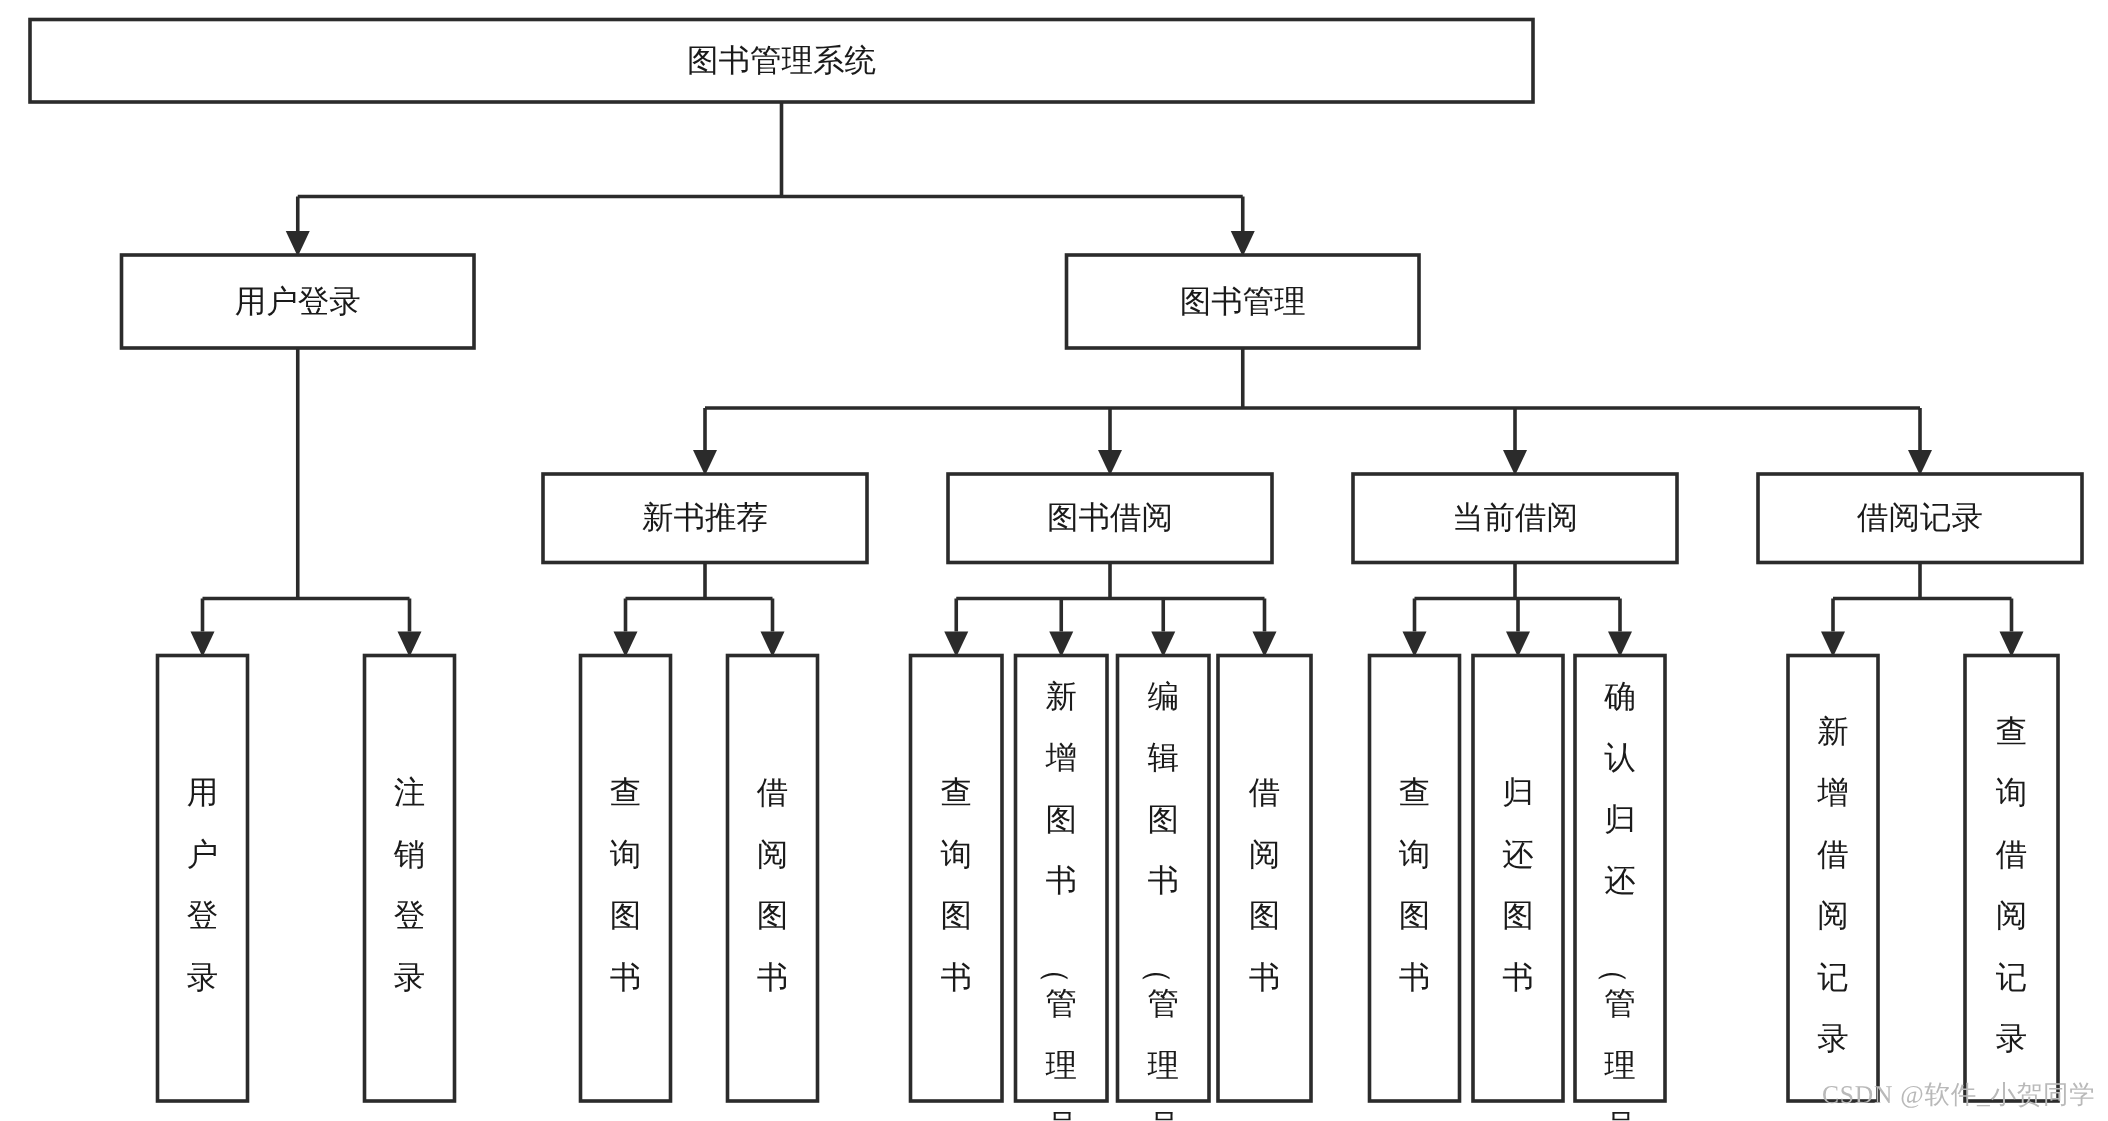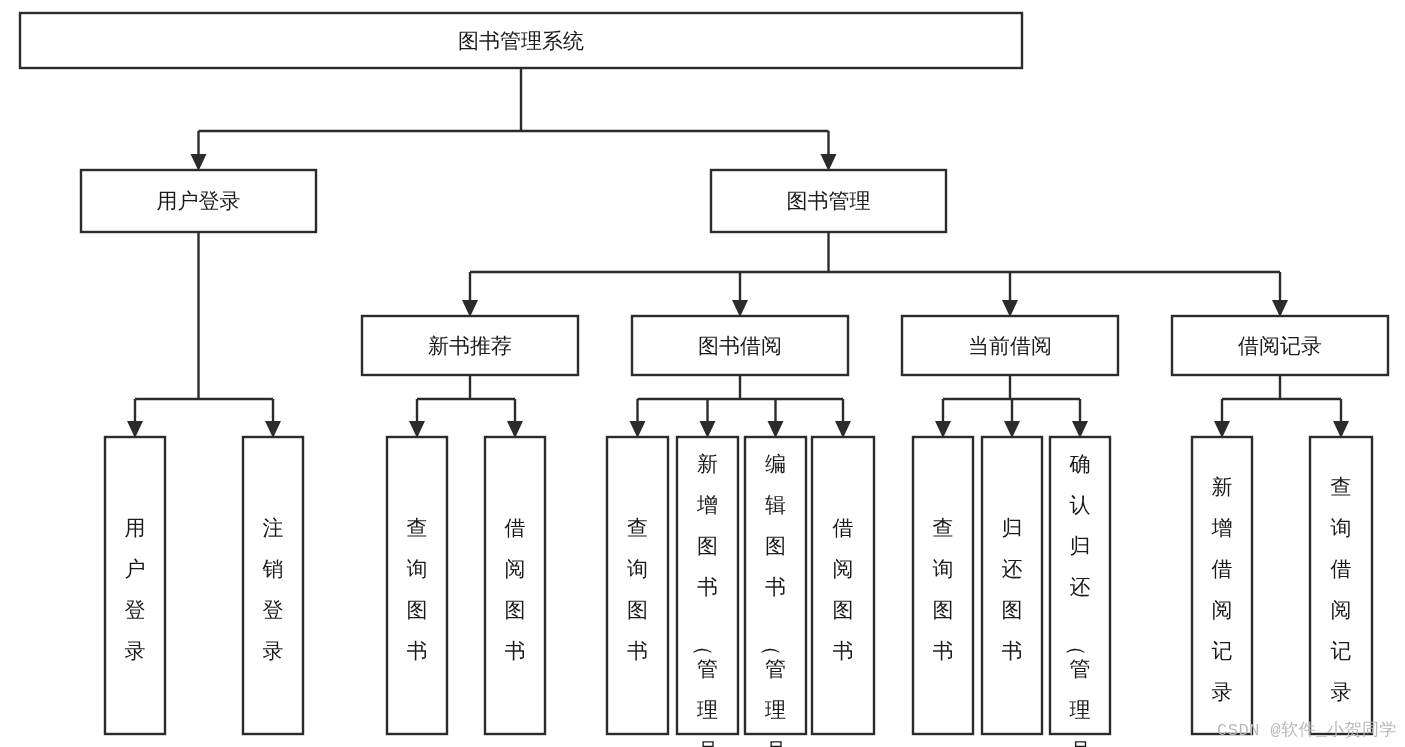--- a/index.html
+++ b/index.html
@@ -49,21 +49,21 @@
     fill: none;
   }
   .arrow-head {
     fill: #2b2b2b;
     stroke: none;
   }
   .watermark {
     position: absolute;
     right: 8px;
     bottom: 6px;
-    font-family: Liberation Mono, monospace;
+    font-family: Liberation Serif, serif;
     font-size: 17px;
     color: #b9b9b9;
     white-space: nowrap;
     letter-spacing: 0.5px;
     user-select: none;
   }
 </style>
 </head>
 <body>
 

